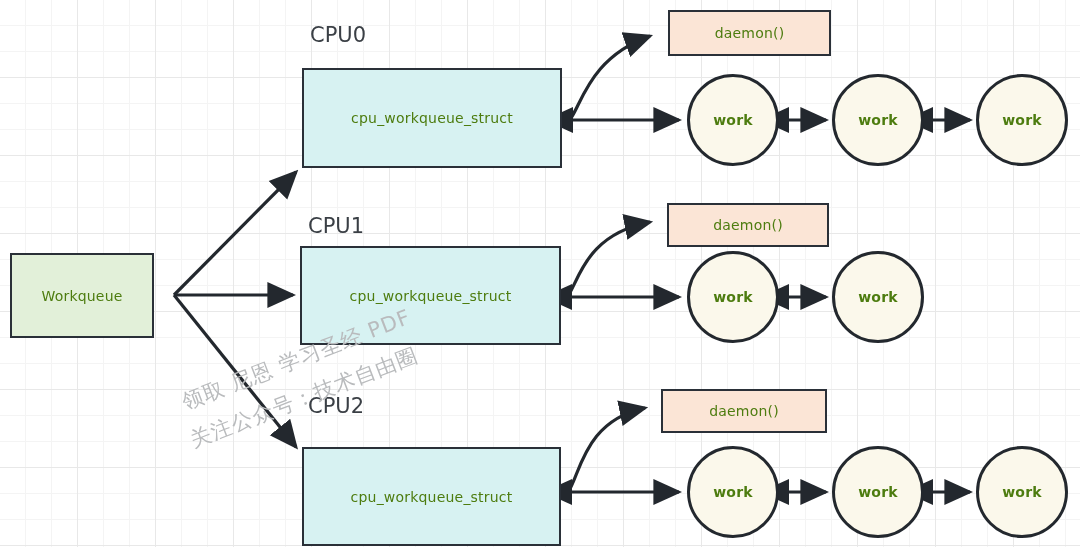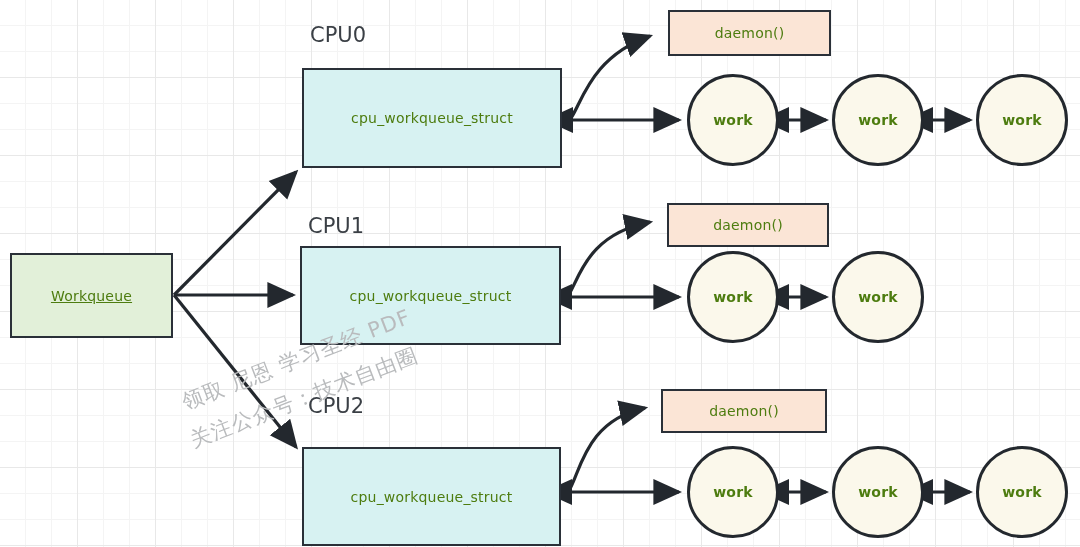--- a/index.html
+++ b/index.html
@@ -115,21 +115,21 @@
       <path d="M565,494 C580,486 578,422 645,408" marker-end="url(#arrow)"></path>
 
       <line x1="569" y1="492" x2="679" y2="492" marker-start="url(#arrowStart)" marker-end="url(#arrow)"></line>
 
       <line x1="786" y1="492" x2="826" y2="492" marker-start="url(#arrowStart)" marker-end="url(#arrow)"></line>
 
       <line x1="930" y1="492" x2="970" y2="492" marker-start="url(#arrowStart)" marker-end="url(#arrow)"></line>
     </g>
   </svg>
 
-  <div class="node wq" id="n-wq" style="left: 10px; top: 253px; width: 163px; height: 85px; text-decoration: underline;">Workqueue</div>
+  <div class="node wq" id="n-wq" style="left: 10px; top: 253px; width: 144px; height: 85px;">Workqueue</div>
 
   <div class="cpu-label" id="lbl-cpu0" style="left: 310px; top: 23px;">CPU0</div>
   <div class="node cwq" id="n-cpu0-box" style="left: 302px; top: 68px; width: 260px; height: 100px;">cpu_workqueue_struct</div>
   <div class="node daemon" id="n-cpu0-daemon" style="left: 668px; top: 10px; width: 163px; height: 46px;">daemon()</div>
   <div class="node work" id="n-cpu0-w0" style="left: 687px; top: 74px; width: 92px; height: 92px;">work</div>
   <div class="node work" id="n-cpu0-w1" style="left: 832px; top: 74px; width: 92px; height: 92px;">work</div>
   <div class="node work" id="n-cpu0-w2" style="left: 976px; top: 74px; width: 92px; height: 92px;">work</div>
 
   <div class="cpu-label" id="lbl-cpu1" style="left: 308px; top: 214px;">CPU1</div>
   <div class="node cwq" id="n-cpu1-box" style="left: 300px; top: 246px; width: 261px; height: 99px;">cpu_workqueue_struct</div>

